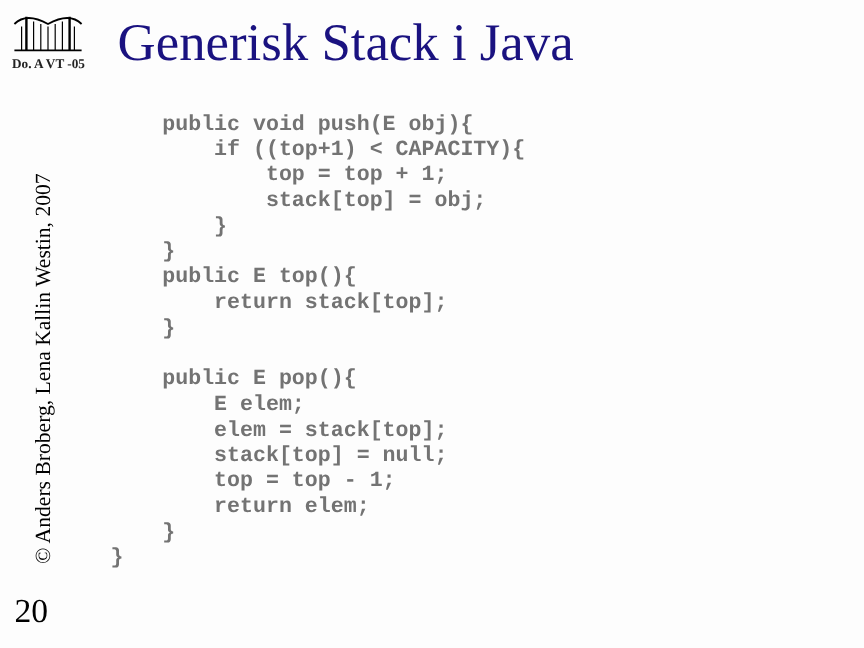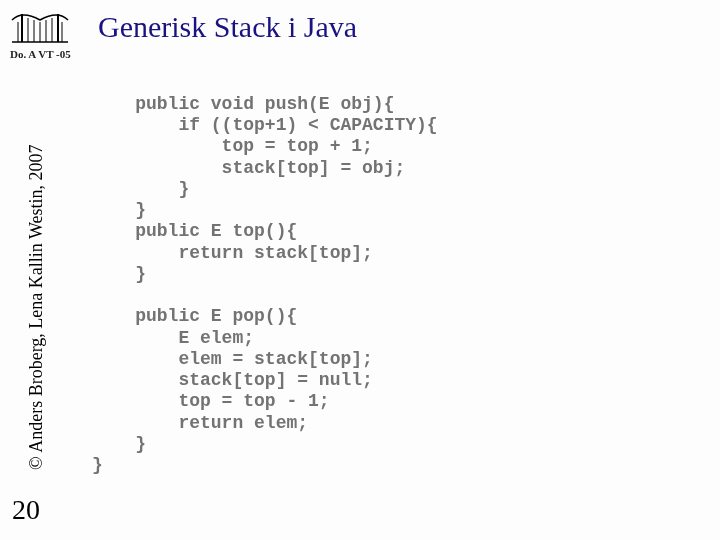--- a/index.html
+++ b/index.html
@@ -24,21 +24,21 @@
     top: 48px;
     left: 10px;
     font-size: 11px;
     font-weight: bold;
     color: #222;
   }
   .title {
     position: absolute;
     top: 10px;
     left: 98px;
-    font-size: 30px;
+    font-size: 44px;
     color: #1a1280;
     font-family: "Times New Roman", serif;
   }
   .copyright {
     position: absolute;
     top: 470px;
     left: 26px;
     transform: rotate(-90deg);
     transform-origin: left top;
     font-size: 18px;

